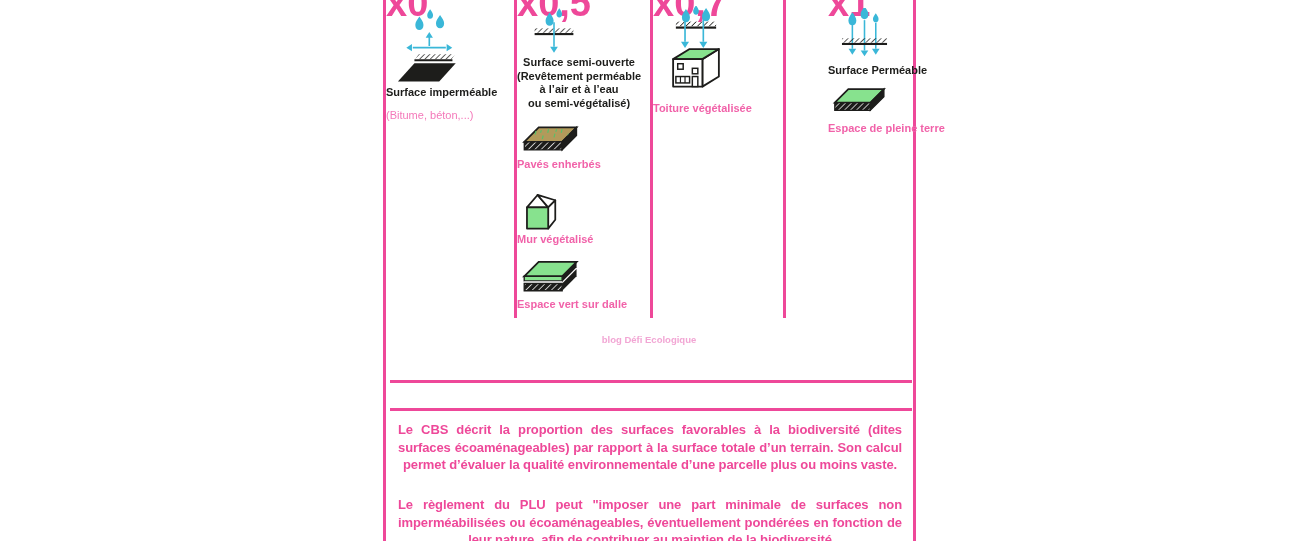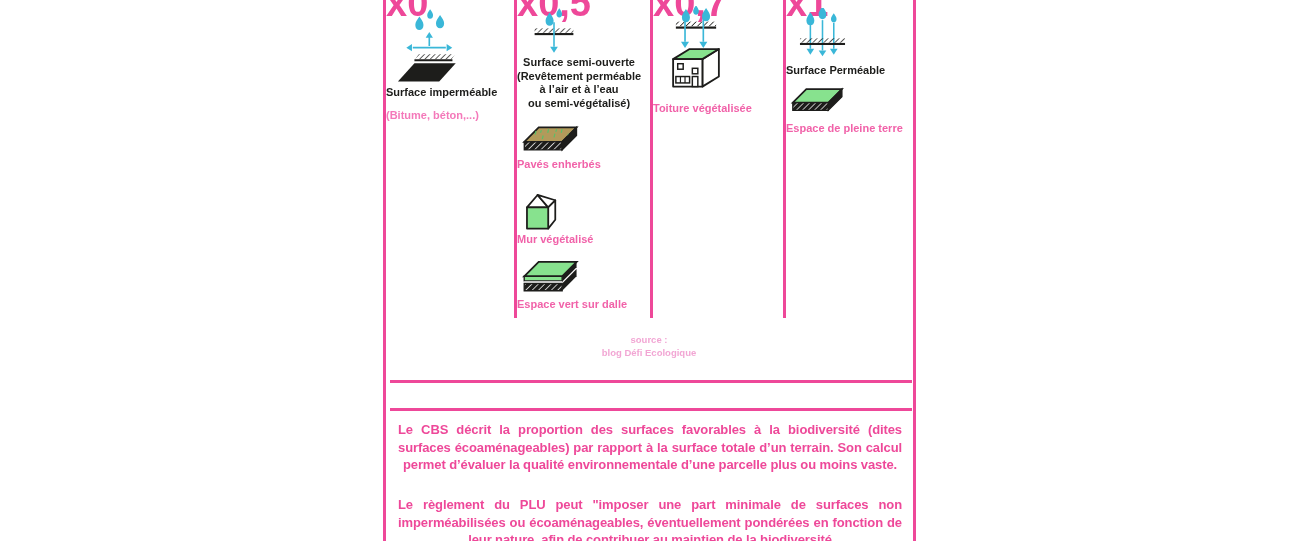--- a/index.html
+++ b/index.html
@@ -9,21 +9,21 @@
   
   .vline{position:absolute;top:0;background:var(--pink);}
   .vline.outer{width:3px;height:541px;}
   .vline.inner{width:2.5px;height:318px;}
 
   
   .col{position:absolute;top:0;height:318px;display:flex;flex-direction:column;align-items:flex-start;}
   .mult{font-size:38px;font-weight:bold;color:var(--pink);line-height:38px;height:22px;margin-top:-16px;overflow:visible;white-space:nowrap;}
   .blabel{font-size:11px;font-weight:bold;color:var(--ink);text-align:center;line-height:13.5px;white-space:pre-line;}
   .caption{font-size:11px;font-weight:bold;color:var(--pink_caption);text-align:center;line-height:13px;white-space:nowrap;}
-  .sublabel{font-size:11px;font-weight:bold;color:var(--pink_light);text-align:center;white-space:nowrap;}
+  .sublabel{font-size:11px;font-weight:normal;color:var(--pink_light);text-align:center;white-space:nowrap;}
 
   svg{display:block;}
   .st-cyan{stroke:var(--cyan);stroke-width:2;fill:none;}
   .st-cyan-thin{stroke:var(--cyan);stroke-width:1.8;fill:none;}
   .f-cyan{fill:var(--cyan);}
   .f-ink{fill:var(--ink);}
   .f-green{fill:var(--green);}
   .f-tan{fill:var(--tan);}
   .f-white{fill:#ffffff;}
   .o-ink{stroke:var(--ink);}
@@ -153,21 +153,21 @@
       <rect x="27" y="63" width="6" height="6" class="f-white o-ink" stroke-width="1.6"></rect>
       <rect x="43" y="68" width="6" height="6" class="f-white o-ink" stroke-width="1.6"></rect>
       <rect x="25" y="77" width="15" height="7" class="f-white o-ink" stroke-width="1.6"></rect>
       <line x1="30" y1="77" x2="30" y2="84" class="o-ink" stroke-width="1.3"></line>
       <line x1="35" y1="77" x2="35" y2="84" class="o-ink" stroke-width="1.3"></line>
       <rect x="43" y="77" width="6" height="11" class="f-white o-ink" stroke-width="1.6"></rect>
     </svg>
     <div class="caption" style="margin-top:8px">Toiture végétalisée</div>
   </div>
 
-  <div class="col" style="left:786px;width:101px">
+  <div class="col" style="left:828px;width:101px">
     <div class="mult">x1</div>
     <svg width="73" height="52" viewBox="0 0 84 60" style="margin-top:2px">
       <use href="#drop" class="f-cyan" transform="translate(28,12) scale(0.88)"></use>
       <use href="#drop" class="f-cyan" transform="translate(42,5) scale(0.88)"></use>
       <use href="#drop" class="f-cyan" transform="translate(55,11) scale(0.62)"></use>
       <line class="st-cyan-thin" x1="28" y1="18" x2="28" y2="47"></line>
       <line class="st-cyan-thin" x1="42" y1="14" x2="42" y2="49"></line>
       <line class="st-cyan-thin" x1="55" y1="17" x2="55" y2="47"></line>
       <rect x="16" y="35" width="52" height="5" fill="url(#hb)"></rect>
       <rect x="16" y="40.3" width="52" height="2.4" class="f-ink"></rect>
@@ -178,21 +178,20 @@
     <div class="blabel" style="margin-top:4px">Surface Perméable</div>
     <svg width="61" height="34" viewBox="0 0 72 40" style="margin-top:6px">
       <polygon class="f-green o-ink" stroke-width="2" points="8,22 24,6 66,6 50,22"></polygon>
       <polygon points="8,22 50,22 50,31 8,31" fill="url(#hw)" class="o-ink" stroke-width="1.5"></polygon>
       <polygon class="f-ink o-ink" stroke-width="1.5" points="50,22 66,6 66,15 50,31"></polygon>
     </svg>
     <div class="caption" style="margin-top:4px">Espace de pleine terre</div>
   </div>
 
   <div class="source">
-    <div>source :</div>
     <div>blog Défi Ecologique</div>
   </div>
 
   <div class="hline" style="top:380px"></div>
   <div class="hline" style="top:408px"></div>
 
   <div class="para" style="top:421px">Le CBS décrit la proportion des surfaces favorables à la biodiversité (dites surfaces écoaménageables) par rapport à la surface totale d’un terrain. Son calcul permet d’évaluer la qualité environnementale d’une parcelle plus ou moins vaste.</div>
   <div class="para" style="top:496px">Le règlement du PLU peut "imposer une part minimale de surfaces non imperméabilisées ou écoaménageables, éventuellement pondérées en fonction de leur nature, afin de contribuer au maintien de la biodiversité</div>
 
 </div>

